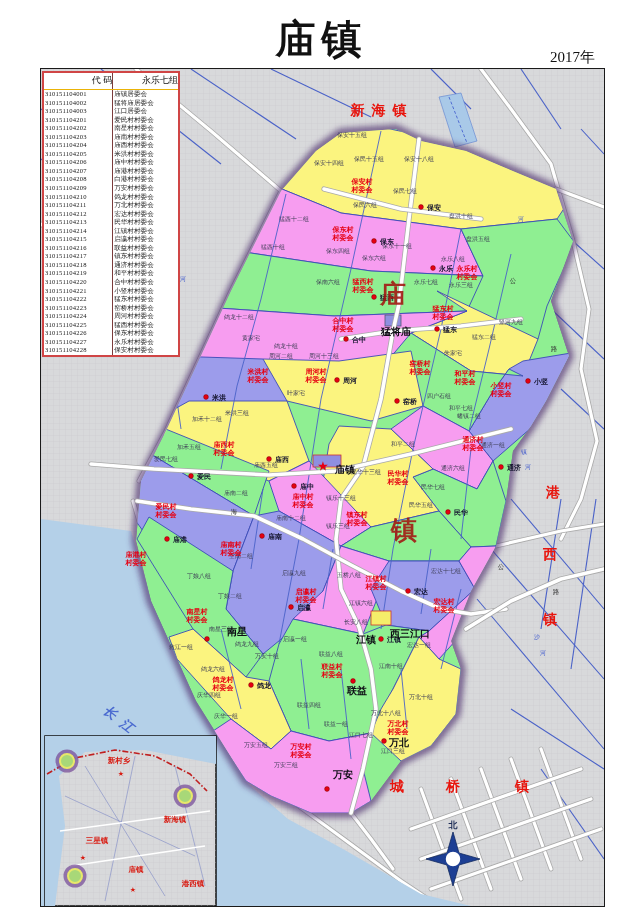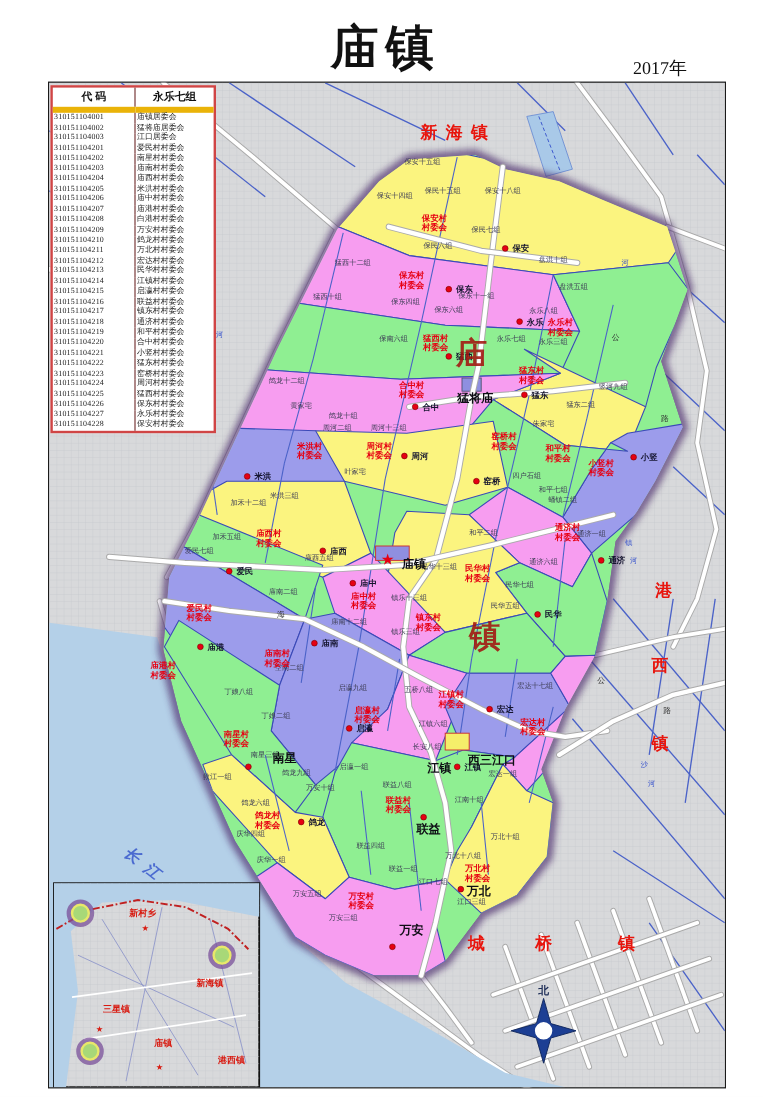--- a/index.html
+++ b/index.html
@@ -1,22 +1,22 @@
 <!DOCTYPE html>
 <html><head>
 <meta charset="utf-8">
 <style>
   html,body{margin:0;padding:0;background:#fff;}
   body{width:640px;height:914px;position:relative;font-family:"Liberation Sans",sans-serif;overflow:hidden;}
   .page-title{position:absolute;left:40px;top:12px;width:563px;text-align:center;font-family:"Liberation Serif",serif;font-size:40px;font-weight:600;color:#111;letter-spacing:6px;}
-  .year{position:absolute;left:505px;top:48px;width:90px;text-align:center;font-family:"Liberation Serif",serif;font-size:15px;color:#111;}
+  .year{position:absolute;left:505px;top:48px;width:90px;text-align:right;font-family:"Liberation Serif",serif;font-size:15px;color:#111;}
   .map-frame{position:absolute;left:40px;top:68px;width:563px;height:837px;border:1px solid #1a1a1a;box-sizing:content-box;background:#d8d9db;}
   .legend{position:absolute;left:42px;top:71px;width:134px;background:#fff;border:2px solid #d04545;z-index:5;}
   .legend table{border-collapse:collapse;width:100%;}
-  .legend th{font-size:9px;font-weight:bold;color:#111;border-bottom:5px solid #eab308;padding:1px 0 2px 0;text-align:center;}
+  .legend th{font-size:9px;font-weight:normal;color:#111;border-bottom:1px solid #eab308;padding:1px 0 2px 0;text-align:right;}
   .legend th:first-child{border-right:1px solid #7a3b3b;}
   .legend td{font-size:6.6px;color:#222;padding:0 1px;line-height:8.55px;white-space:nowrap;}
   .legend td.code{border-right:1px solid #7a3b3b;font-family:"Liberation Serif",serif;letter-spacing:.2px;}
   svg text{font-family:"Liberation Sans",sans-serif;}
   .ham{font-size:6px;fill:#3d3d55;}
   .com{font-size:7px;font-weight:bold;fill:#e60012;}
   .seat{font-size:7px;font-weight:bold;fill:#14142e;}
   .town{font-size:10px;font-weight:bold;fill:#0d0d14;}
   .big{font-size:26px;font-weight:bold;fill:#a31510;opacity:.88;}
   .nb{font-size:14px;font-weight:bold;fill:#e8150d;}

